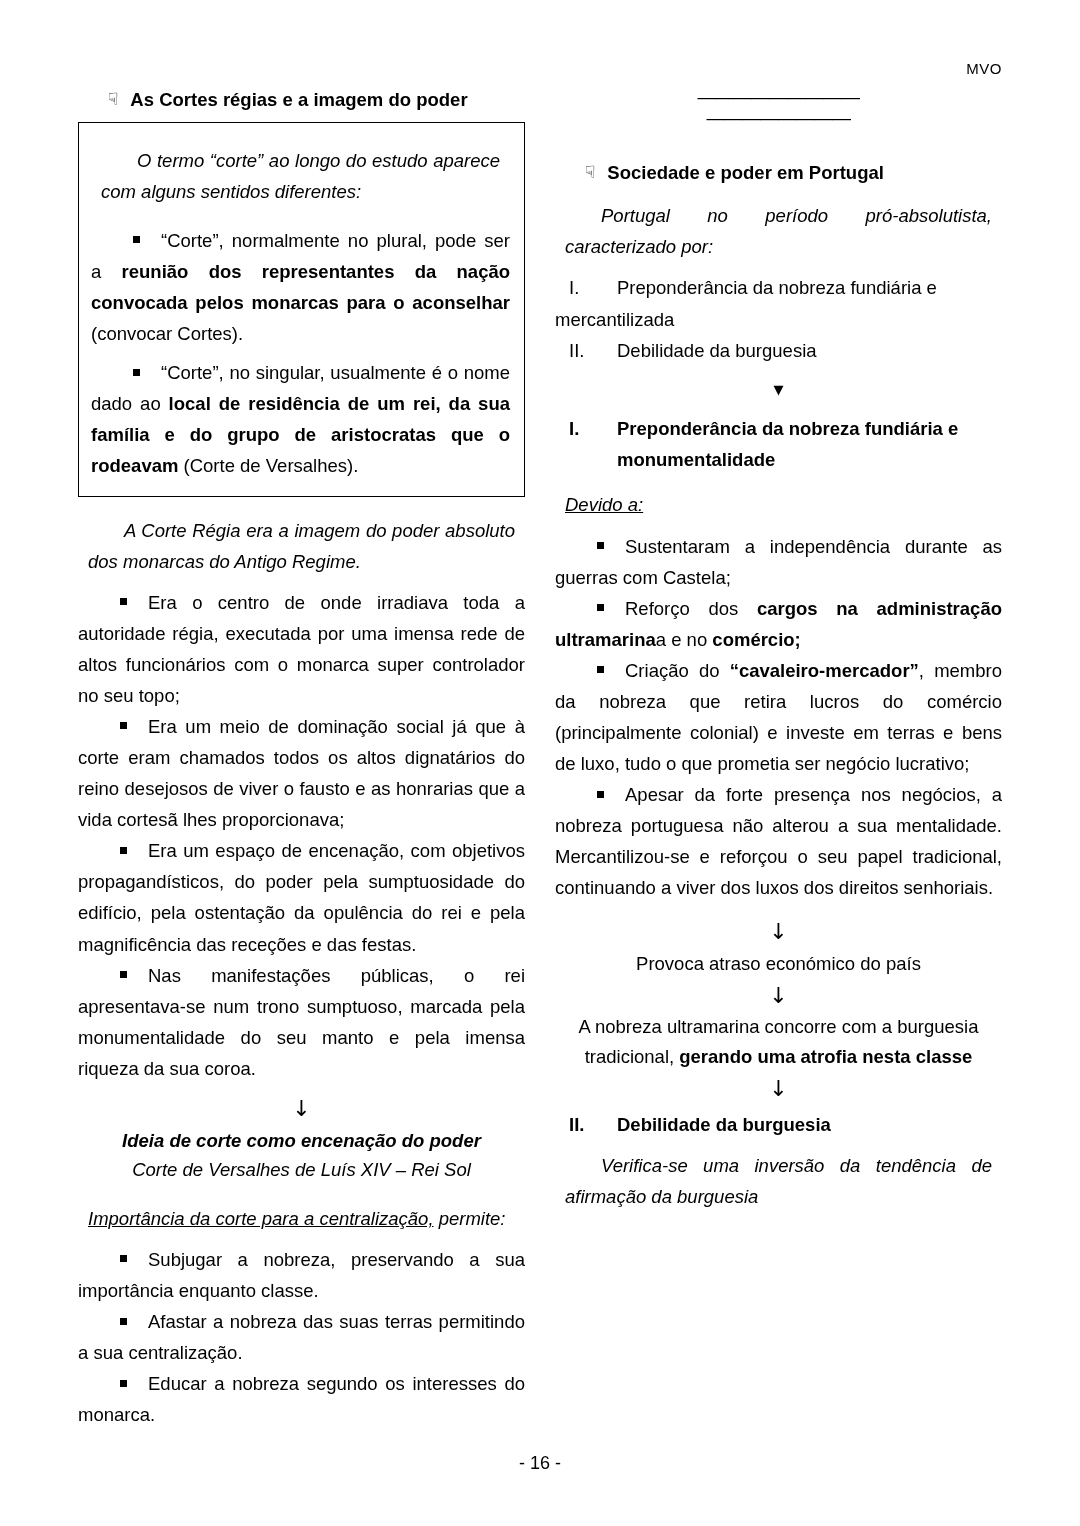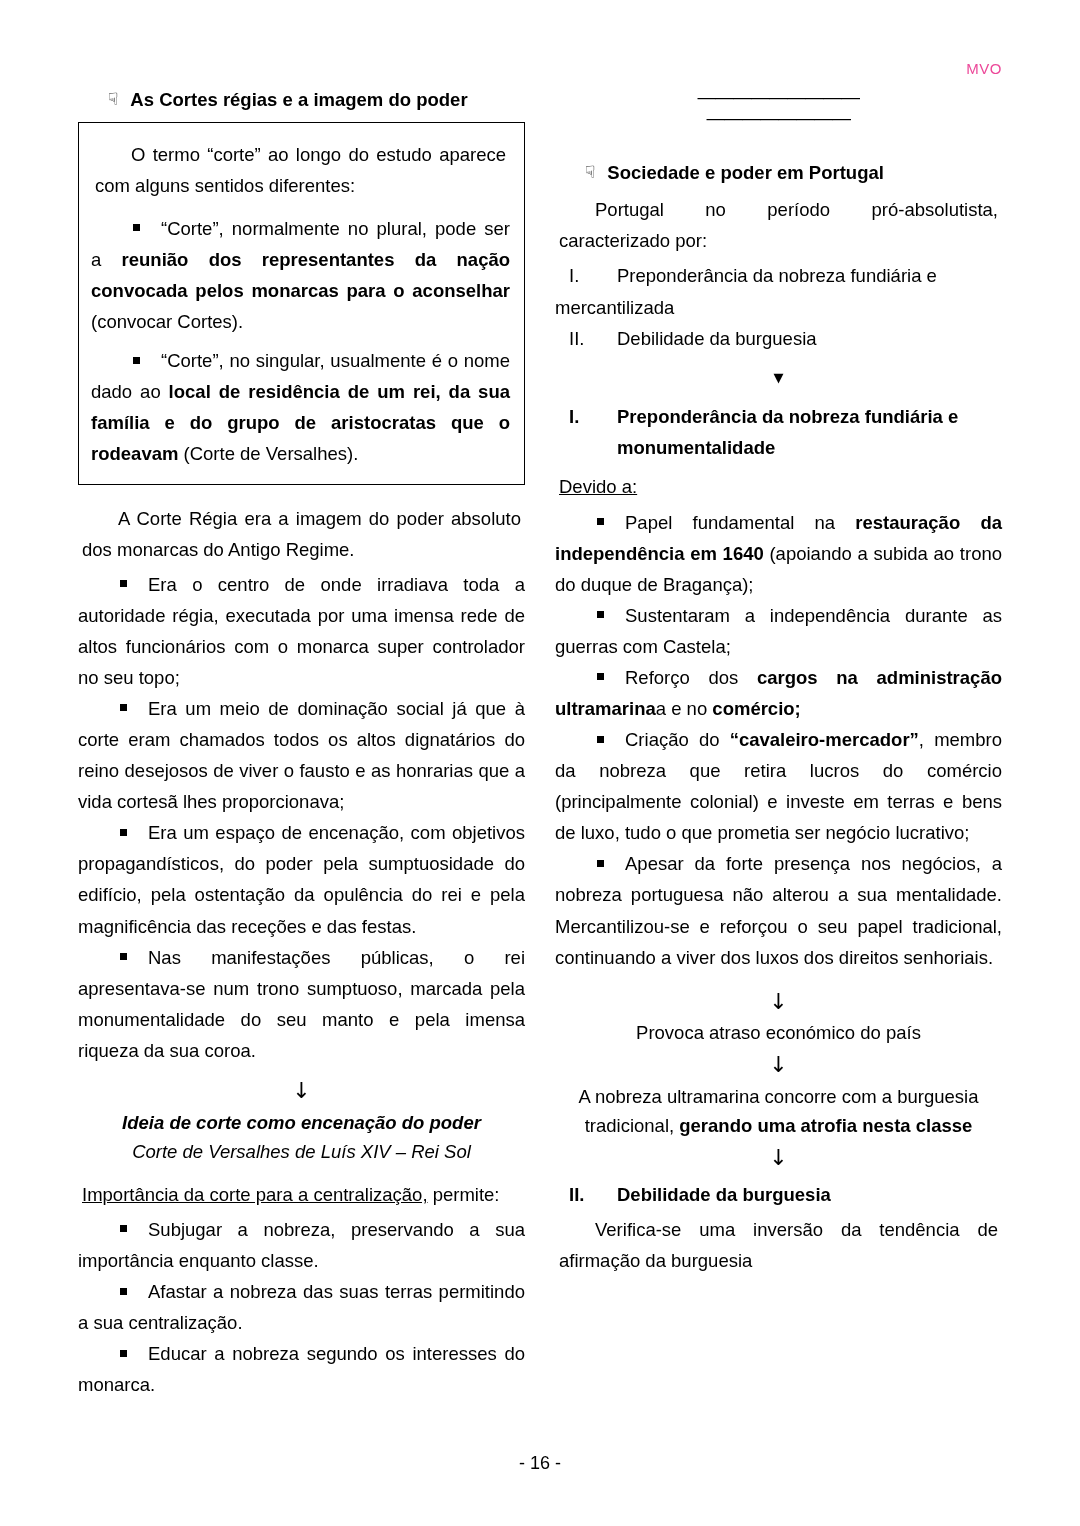--- a/index.html
+++ b/index.html
@@ -25,21 +25,21 @@
     background: #ffffff;
   }
 
   
   .header-mark {
     position: absolute;
     top: 60px;
     right: 78px;
     font-size: 15px;
     letter-spacing: 0.5px;
-    color: #ec4899;
+    color: #000000;
     font-family: "Liberation Sans", sans-serif;
   }
 
   
   .columns {
     position: absolute;
     top: 86px;
     left: 78px;
     width: 924px;
     display: flex;
@@ -50,22 +50,23 @@
     width: 447px;
   }
   .col-left { }
   .col-right { }
 
   
   .p {
     font-size: 18.5px;
     line-height: 1.68;
     text-align: justify;
-    margin: 4px;
+    margin: 10px;
     hyphens: none;
+    font-style: italic;
   }
   .p.indent { text-indent: 36px; }
   .p.nojust { text-align: left; }
 
   .section-head {
     display: flex;
     align-items: baseline;
     gap: 12px;
     font-size: 18.5px;
     font-weight: bold;
@@ -273,24 +274,20 @@
         <span class="rn">I.</span>
         <span class="rt">Preponderância da nobreza fundiária e</span>
         <span class="cont">monumentalidade</span>
       </div>
 
       <div class="sp4"></div>
 
       <p class="p nojust"><span class="u">Devido a:</span></p>
 
 
-      <div class="bullet-row">
-        <span class="sq"></span>
-        <span class="bt"><span>Papel fundamental na </span><b>restauração da independência em 1640</b><span> (apoiando a subida ao trono do duque de Bragança);</span></span>
-      </div>
 
       <div class="bullet-row">
         <span class="sq"></span>
         <span class="bt">Sustentaram a independência durante as guerras com Castela;</span>
       </div>
 
       <div class="bullet-row">
         <span class="sq"></span>
         <span class="bt"><span>Reforço dos </span><b>cargos na administração ultramarina</b><span>a e no </span><b>comércio;</b></span>
       </div>

